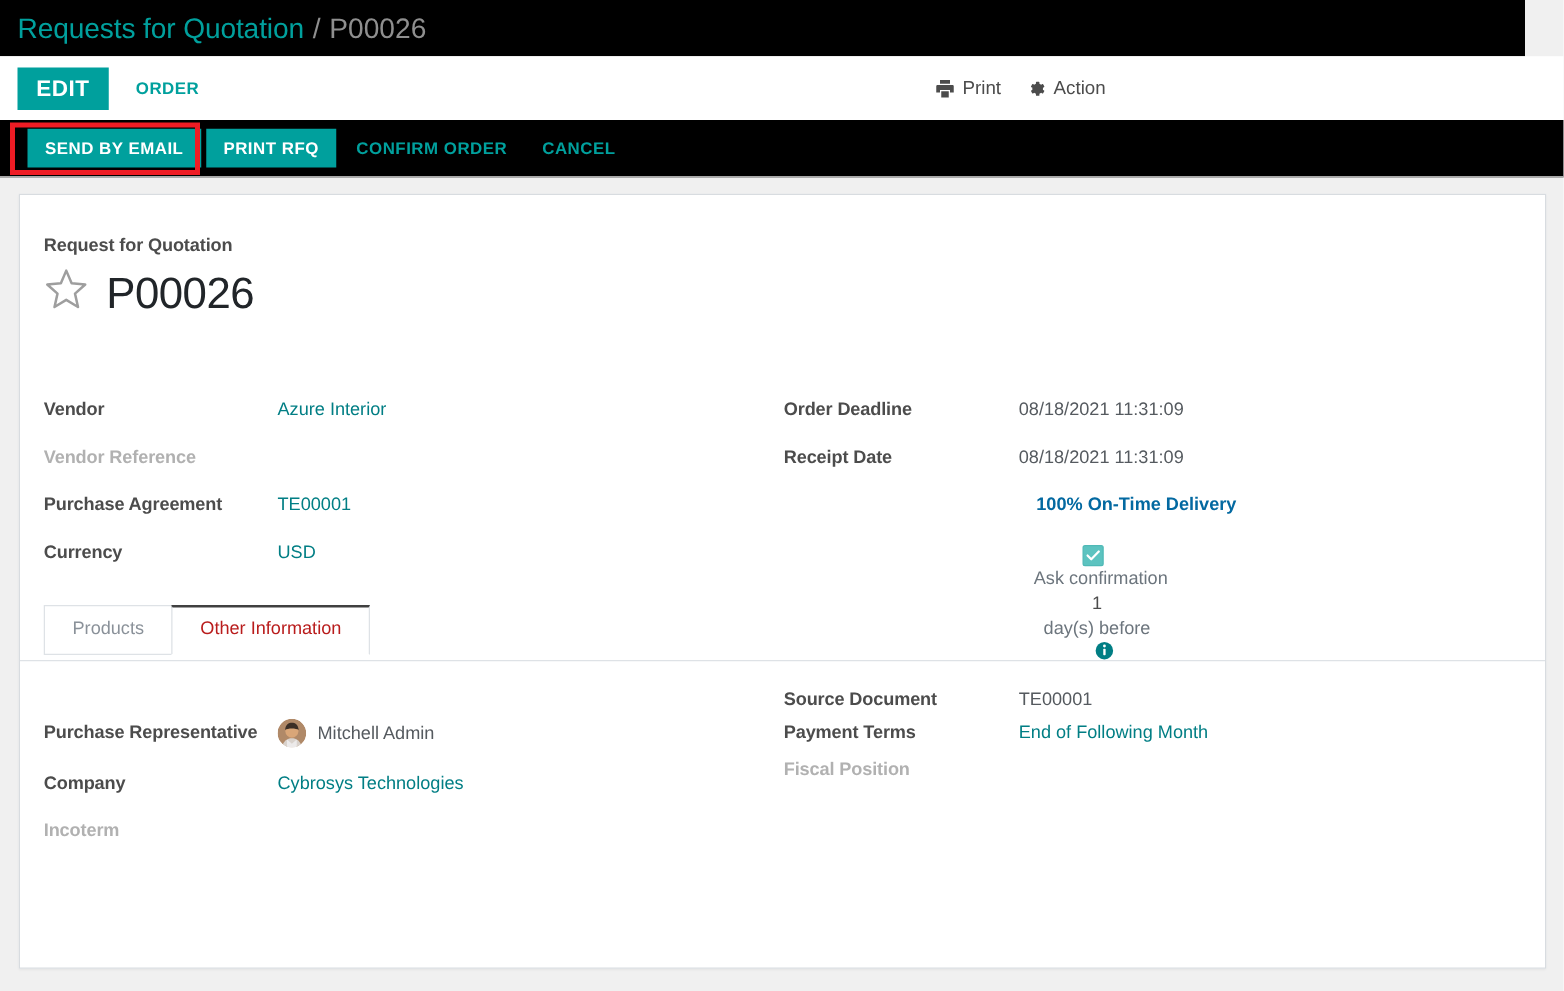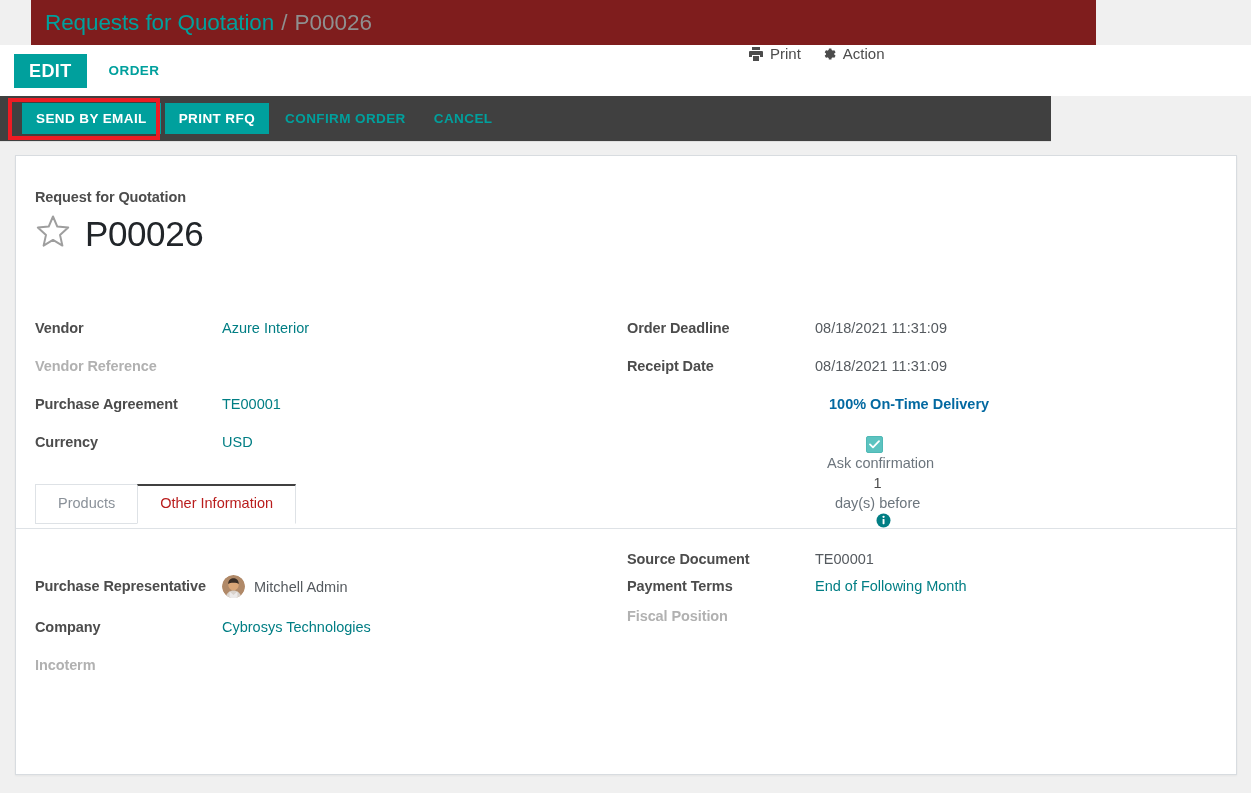--- a/index.html
+++ b/index.html
@@ -13,25 +13,24 @@
   .app {
     position: relative;
     width: 1251px; height: 793px;
     background: #f0f0f0;
     overflow: hidden;
   }
 
   
   .breadcrumb-row {
     position: absolute; left: 0; top: 0;
-    width: 1065px; height: 45px;
-    background: #7f1d1d;
+    width: 1220px; height: 45px;
+    background: #000000;
     display: flex; align-items: center;
     padding-left: 14px;
-    margin-left: 31px;
   }
   .bc-root {
     color: #00a09d;
     font-size: 22.5px;
     letter-spacing: -0.1px;
   }
   .bc-sep { color: #8f8f8f; font-size: 22.5px; margin: 0 7px; }
   .bc-current { color: #8f8f8f; font-size: 22.5px; }
 
   
@@ -62,33 +61,33 @@
     font-family: "Liberation Sans", sans-serif;
     font-size: 13.5px;
     font-weight: bold;
     letter-spacing: 0.4px;
     padding: 8px 12px;
     line-height: 1;
     cursor: pointer;
   }
   .sys-buttons {
     position: absolute; left: 748px; top: 0; height: 51px;
-    display: flex; align-items: flex-start; gap: 20px;
+    display: flex; align-items: center; gap: 20px;
   }
   .sysbtn {
     display: flex; align-items: center; gap: 6px;
     color: #4c4c4c; font-size: 15px; cursor: pointer;
   }
   .sysbtn svg { display: block; }
 
   
   .statusbar-row {
     position: absolute; left: 0; top: 96px;
-    width: 1051px; height: 46px;
-    background: #404040;
+    width: 1251px; height: 46px;
+    background: #000000;
     border-bottom: 1px solid #dfdfdf;
     display: flex; align-items: center;
   }
   .sb-buttons { display: flex; align-items: center; }
   .sb-btn {
     background: #00a09d; color: #ffffff;
     border: none;
     font-family: "Liberation Sans", sans-serif;
     font-size: 13.5px; font-weight: bold; letter-spacing: 0.4px;
     padding: 9px 14px; line-height: 1; margin-right: 4px;

